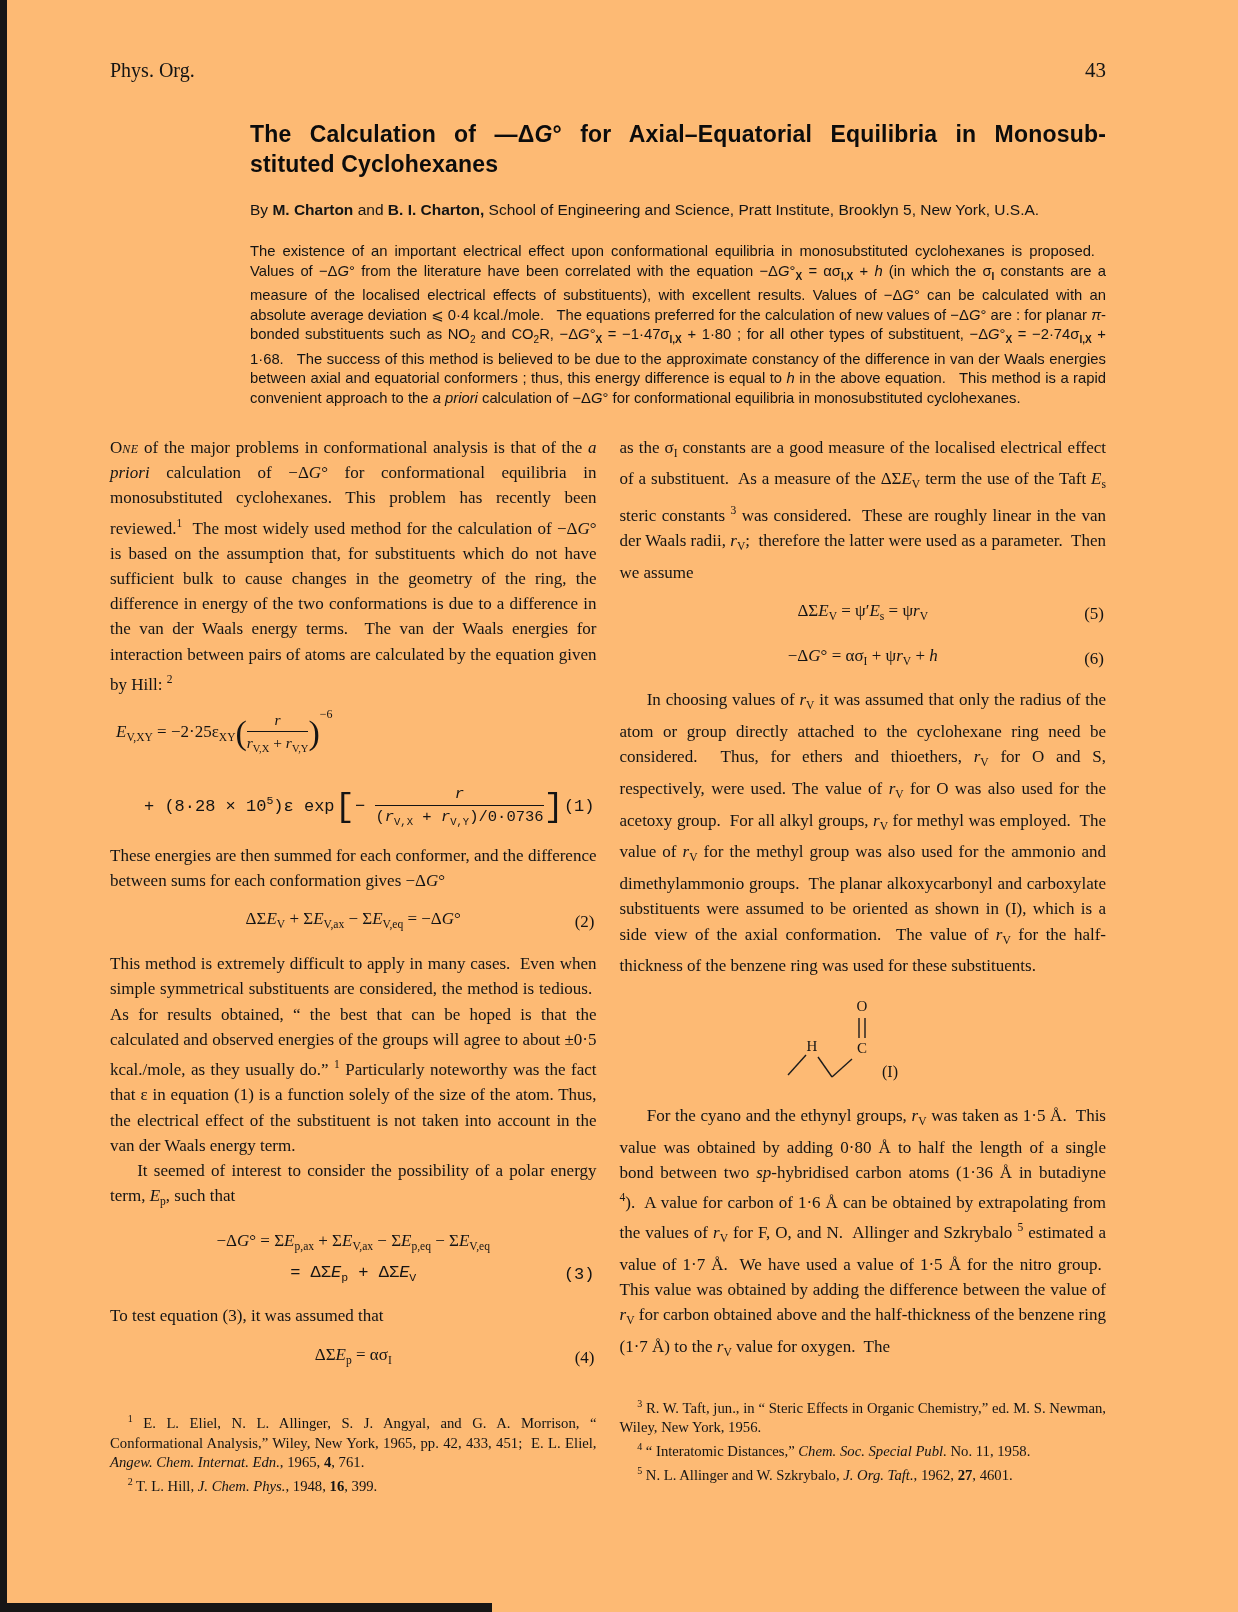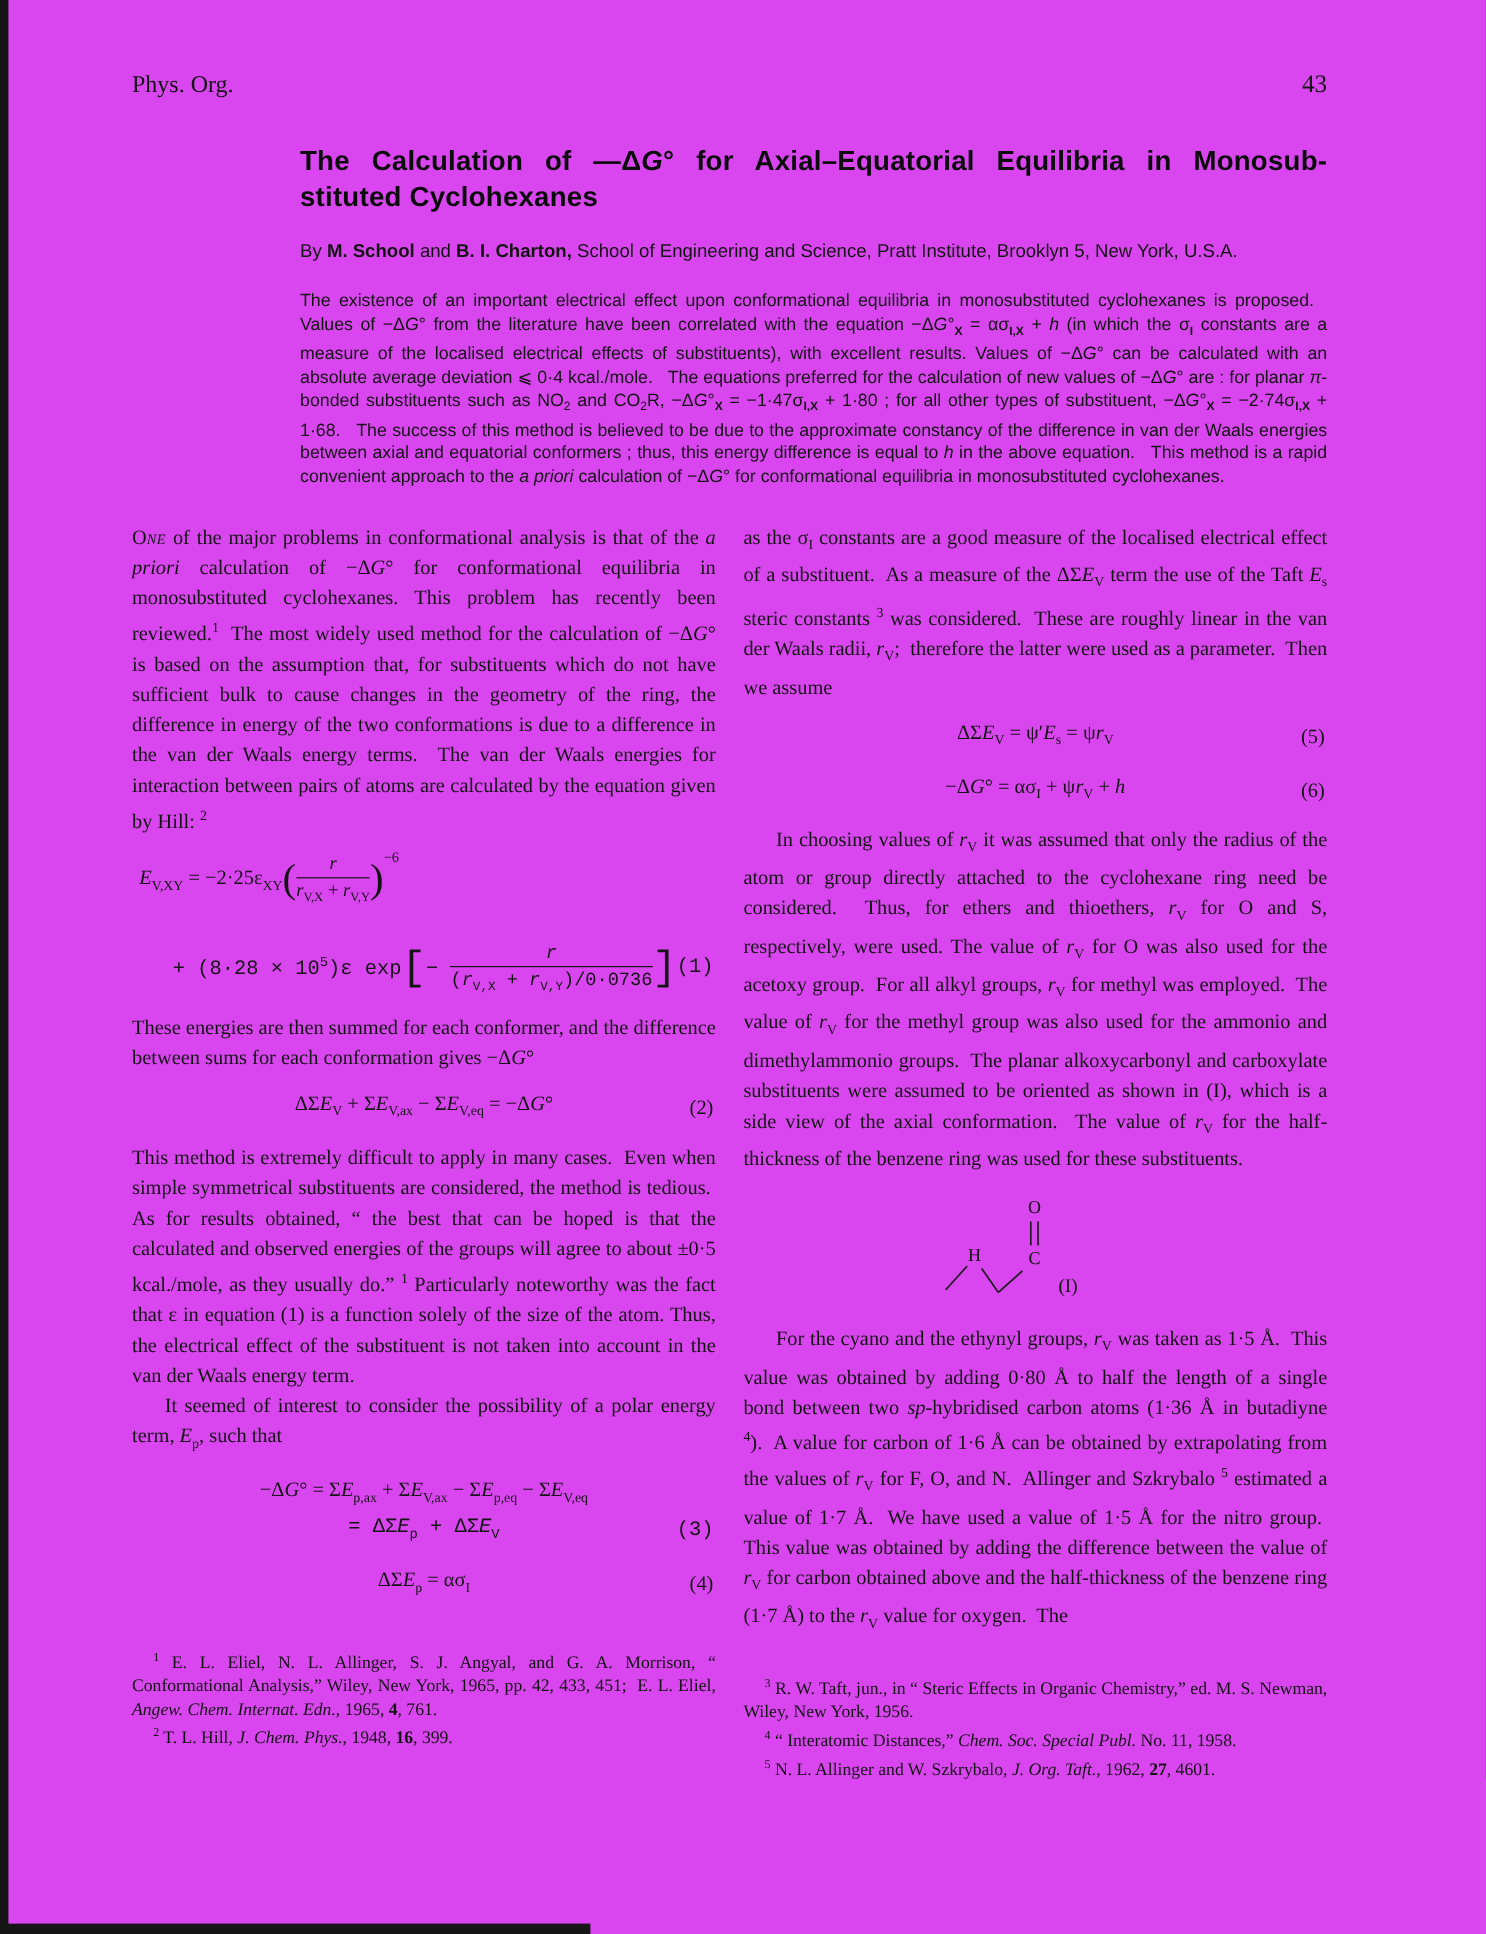--- a/index.html
+++ b/index.html
@@ -2,21 +2,21 @@
 <html><head>
 <meta charset="utf-8">
 <style>
   * { box-sizing: border-box; }
   html, body { margin: 0; padding: 0; background: #6f6f6f; }
   .page {
     position: relative;
     width: 1238px;
     height: 1612px;
     margin: 0 auto;
-    background: #d946ef;
+    background: #fdba74;
     color: #141414;
     overflow: hidden;
   }
   .edge-left { position: absolute; left: 0; top: 0; width: 7px; height: 100%; background: #161616; }
   .edge-bottom { position: absolute; left: 0; bottom: 0; width: 492px; height: 9px; background: #161616; }
   .content { position: absolute; left: 110px; top: 58px; width: 996px; }
 
   .running-head {
     display: flex; justify-content: space-between; align-items: baseline;
     font-family: "Liberation Serif", serif; font-size: 20px;
@@ -91,21 +91,21 @@
     <div class="running-head">
       <span>Phys. Org.</span>
       <span class="pagenum">43</span>
     </div>
 
     <h1 class="title-block">
       <span class="title-line1">The Calculation of —Δ<i>G</i>° for Axial–Equatorial Equilibria in Monosub-</span>
       <span class="title-line2">stituted Cyclohexanes</span>
     </h1>
 
-    <p class="byline">By <b>M. School</b> and <b>B. I. Charton,</b> School of Engineering and Science, Pratt Institute, Brooklyn 5, New York, U.S.A.</p>
+    <p class="byline">By <b>M. Charton</b> and <b>B. I. Charton,</b> School of Engineering and Science, Pratt Institute, Brooklyn 5, New York, U.S.A.</p>
 
     <p class="abstract">The existence of an important electrical effect upon conformational equilibria in monosubstituted cyclohexanes is proposed.&nbsp;&nbsp; Values of −Δ<i>G</i>° from the literature have been correlated with the equation −Δ<i>G</i>°<sub><b>X</b></sub> = ασ<sub><b>I,X</b></sub> + <i>h</i> (in which the σ<sub><b>I</b></sub> constants are a measure of the localised electrical effects of substituents), with excellent results. Values of −Δ<i>G</i>° can be calculated with an absolute average deviation ⩽ 0·4 kcal./mole.&nbsp;&nbsp; The equations preferred for the calculation of new values of −Δ<i>G</i>° are : for planar <i>π</i>-bonded substituents such as NO<sub>2</sub> and CO<sub>2</sub>R, −Δ<i>G</i>°<sub><b>X</b></sub> = −1·47σ<sub><b>I,X</b></sub> + 1·80 ; for all other types of substituent, −Δ<i>G</i>°<sub><b>X</b></sub> = −2·74σ<sub><b>I,X</b></sub> + 1·68.&nbsp;&nbsp; The success of this method is believed to be due to the approximate constancy of the difference in van der Waals energies between axial and equatorial conformers ; thus, this energy difference is equal to <i>h</i> in the above equation.&nbsp;&nbsp; This method is a rapid convenient approach to the <i>a priori</i> calculation of −Δ<i>G</i>° for conformational equilibria in monosubstituted cyclohexanes.</p>
 
     <div class="columns">
 
       <div class="col">
         <p class="bp">O<span class="sc">ne</span> of the major problems in conformational analysis is that of the <i>a priori</i> calculation of −Δ<i>G</i>° for conformational equilibria in monosubstituted cyclohexanes. This problem has recently been reviewed.<sup>1</sup>&nbsp; The most widely used method for the calculation of −Δ<i>G</i>° is based on the assumption that, for substituents which do not have sufficient bulk to cause changes in the geometry of the ring, the difference in energy of the two conformations is due to a difference in the van der Waals energy terms.&nbsp; The van der Waals energies for interaction between pairs of atoms are calculated by the equation given by Hill: <sup>2</sup></p>
 
         <div class="eq">
           <div class="eq1-l1"><i>E</i><sub>V,XY</sub> = −2·25ε<sub>XY</sub><span class="bigp">(</span><span class="frac"><span class="fnum"><i>r</i></span><span class="fden"><i>r</i><sub>V,X</sub> + <i>r</i><sub>V,Y</sub></span></span><span class="bigp">)</span><sup class="pow">−6</sup></div>
@@ -126,20 +126,21 @@
         <p class="bp ind">It seemed of interest to consider the possibility of a polar energy term, <i>E</i><sub>p</sub>, such that</p>
 
         <div class="eq">
           <div class="eq-center">−Δ<i>G</i>° = Σ<i>E</i><sub>p,ax</sub> + Σ<i>E</i><sub>V,ax</sub> − Σ<i>E</i><sub>p,eq</sub> − Σ<i>E</i><sub>V,eq</sub></div>
           <div class="eqrow eq-center">
             <span>= ΔΣ<i>E</i><sub>p</sub> + ΔΣ<i>E</i><sub>V</sub></span>
             <span class="eqnum">(3)</span>
           </div>
         </div>
 
+        <p class="bp">To test equation (3), it was assumed that</p>
 
         <div class="eq eq-center">
           <span>ΔΣ<i>E</i><sub>p</sub> = ασ<sub>I</sub></span>
           <span class="eqnum">(4)</span>
         </div>
 
         <div class="fnotes fnotes-left">
           <p><sup>1</sup> E. L. Eliel, N. L. Allinger, S. J. Angyal, and G. A. Morrison, “ Conformational Analysis,” Wiley, New York, 1965, pp. 42, 433, 451;&nbsp; E. L. Eliel, <i>Angew. Chem. Internat. Edn.</i>, 1965, <b>4</b>, 761.</p>
           <p><sup>2</sup> T. L. Hill, <i>J. Chem. Phys.</i>, 1948, <b>16</b>, 399.</p>
         </div>

